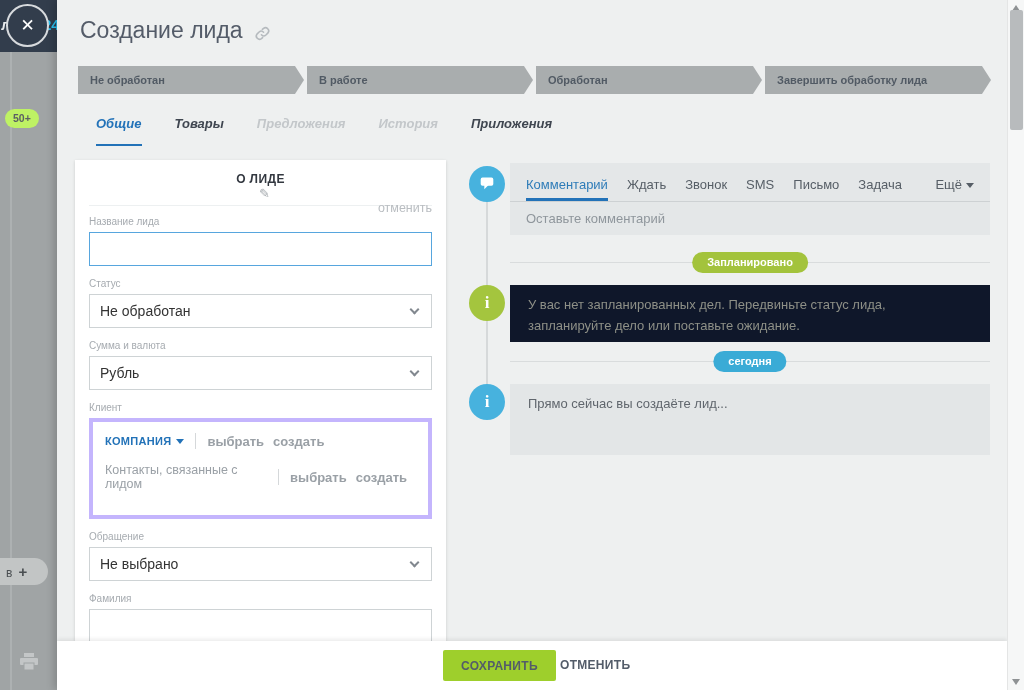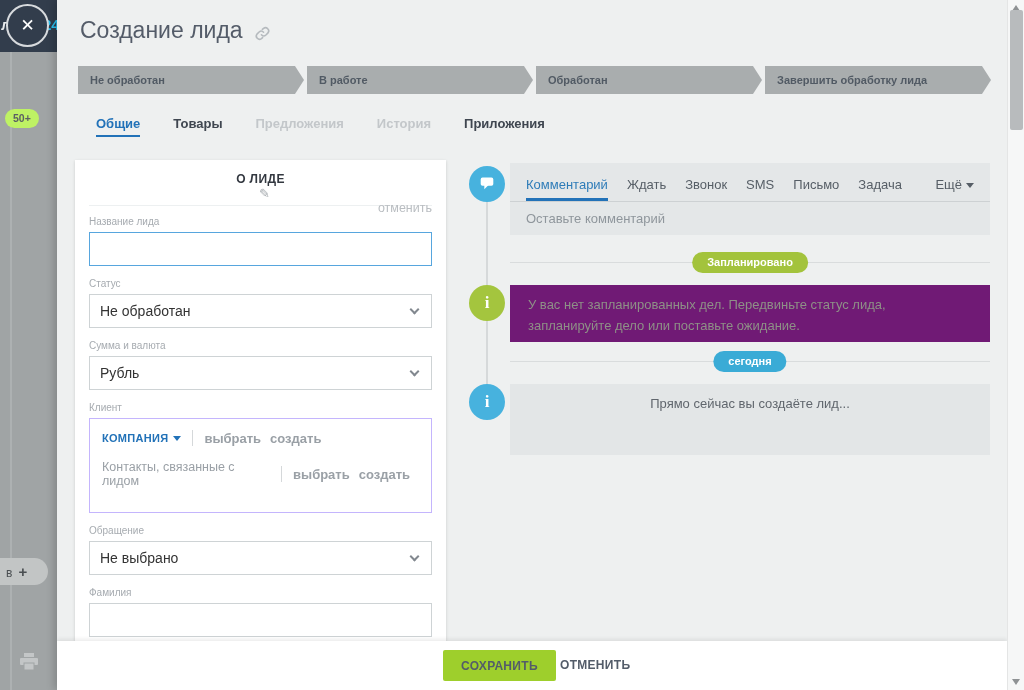--- a/index.html
+++ b/index.html
@@ -29,21 +29,21 @@
   .title-link { position:absolute; left:197px; top:25px; }
 
   
   .stages { position:absolute; left:21px; top:66px; width:913px; height:28px; display:flex; gap:3px; }
   .stage { flex:1; background:#a9adae; color:#515a64; font-size:11px; font-weight:bold;
     line-height:28px; padding-left:12px; cursor:pointer;
     clip-path:polygon(0 0, calc(100% - 9px) 0, 100% 50%, calc(100% - 9px) 100%, 0 100%); }
 
   
   .main-tabs { position:absolute; left:39px; top:116px; display:flex; gap:33px; }
-  .mtab { font-size:13px; font-weight:bold; color:#3f4650; padding-bottom:4px; cursor:pointer; }
+  .mtab { font-size:13px; font-weight:bold; color:#3f4650; padding-bottom:13px; cursor:pointer;font-style:italic; }
   .mtab.active { color:#2272b8; border-bottom:2px solid #2272b8; }
   .mtab.disabled { color:#c3c7ca; cursor:default; }
 
   
   .card { position:absolute; left:18px; top:160px; width:371px; height:481px; background:#fff;
     box-shadow:0 1px 3px rgba(0,0,0,.15); padding:12px 14px; }
   .card-head { display:flex; align-items:center; height:24px;flex-direction:column; }
   .section-title { font-size:12px; font-weight:bold; color:#333840; letter-spacing:.4px; }
   .pencil { color:#a5aaaf; font-size:13px; margin-left:8px; cursor:pointer; }
   .cancel-link { margin-left:auto; color:#b9bdc1; font-size:12.5px; cursor:pointer; }
@@ -54,21 +54,21 @@
     font-size:14px; color:#333; font-family:"Liberation Sans",sans-serif; outline:none; }
   .inp.focused { border-color:#57a6de; }
   .sel { position:relative; width:100%; height:34px; border:1px solid #ced3d5; background:#fff;
     padding:0 28px 0 10px; font-size:14px; color:#333; line-height:32px; cursor:pointer;
     white-space:nowrap; overflow:hidden; }
   .chev { position:absolute; right:13px; top:11px; width:7px; height:7px;
     border-right:2px solid #82888f; border-bottom:2px solid #82888f; transform:rotate(45deg); }
   .amount-row { display:flex; gap:8px; }
   .amount-row .a1 { flex:0 0 207px; }
   .amount-row .a2 { flex:1; }
-  .client-box { border:1px solid #c4b5fd; padding:11px 12px 24px; margin-top:2px; }
+  .client-box { border:4px solid #c4b5fd; padding:11px 12px 24px; margin-top:2px; }
   .client-row { display:flex; align-items:center; }
   .client-row + .client-row { margin-top:14px; }
   .company-sel { color:#2272b8; font-size:11px; font-weight:bold; letter-spacing:.3px; cursor:pointer; }
   .tri-blue { display:inline-block; width:0; height:0; border-left:4px solid transparent;
     border-right:4px solid transparent; border-top:5px solid #2272b8; margin-left:5px; vertical-align:middle; }
   .vdiv { width:1px; height:16px; background:#d5d8da; margin:0 11px; }
   .grey-link { color:#9aa0a6; font-size:13px; margin-right:9px; cursor:pointer;font-weight:bold; }
   .contacts-label { color:#9aa0a6; font-size:12.5px; }
 
   
@@ -91,24 +91,24 @@
     border-right:4px solid transparent; border-top:5px solid #565e66; margin-left:4px; vertical-align:middle; }
   .comment-input { padding:9px 16px; font-size:13px; color:#8f969c; cursor:text; }
 
   .badge-row { position:absolute; left:453px; width:480px; height:22px; }
   .badge-row .hline { position:absolute; left:0; right:0; top:10px; height:1px; background:#d9dcdd; }
   .pill { position:absolute; left:50%; transform:translateX(-50%); top:0; height:21px; line-height:21px;
     padding:0 15px; border-radius:11px; color:#fff; font-size:11px; font-weight:bold; }
   .pill.green { background:#a3c33c; }
   .pill.blue { background:#3aabd6; }
 
-  .warn-box { position:absolute; left:453px; top:285px; width:480px; height:57px; background:#701a75;
+  .warn-box { position:absolute; left:453px; top:285px; width:480px; height:57px; background:#0f172a;
     padding:9px 18px; font-size:13px; color:#8e9087; line-height:21px; }
   .info-box { position:absolute; left:453px; top:384px; width:480px; height:71px; background:#e3e6e7;
-    padding:12px 18px; font-size:13px; color:#60666d;text-align:center; }
+    padding:12px 18px; font-size:13px; color:#60666d; }
 
   
   .footer { position:absolute; left:0; top:641px; width:950px; height:49px; background:#fff;
     box-shadow:0 -2px 4px rgba(0,0,0,.08); z-index:4; }
   .save-btn { position:absolute; left:386px; top:9px; height:31px; padding:0 18px; border:none;
     background:#9ecf2c; color:#535c69; font-size:12px; font-weight:bold; letter-spacing:.3px;
     border-radius:2px; cursor:pointer; font-family:"Liberation Sans",sans-serif; }
   .footer-cancel { position:absolute; left:503px; top:9px; line-height:31px; color:#535c69;
     font-size:12px; font-weight:bold; letter-spacing:.3px; cursor:pointer; }
 

